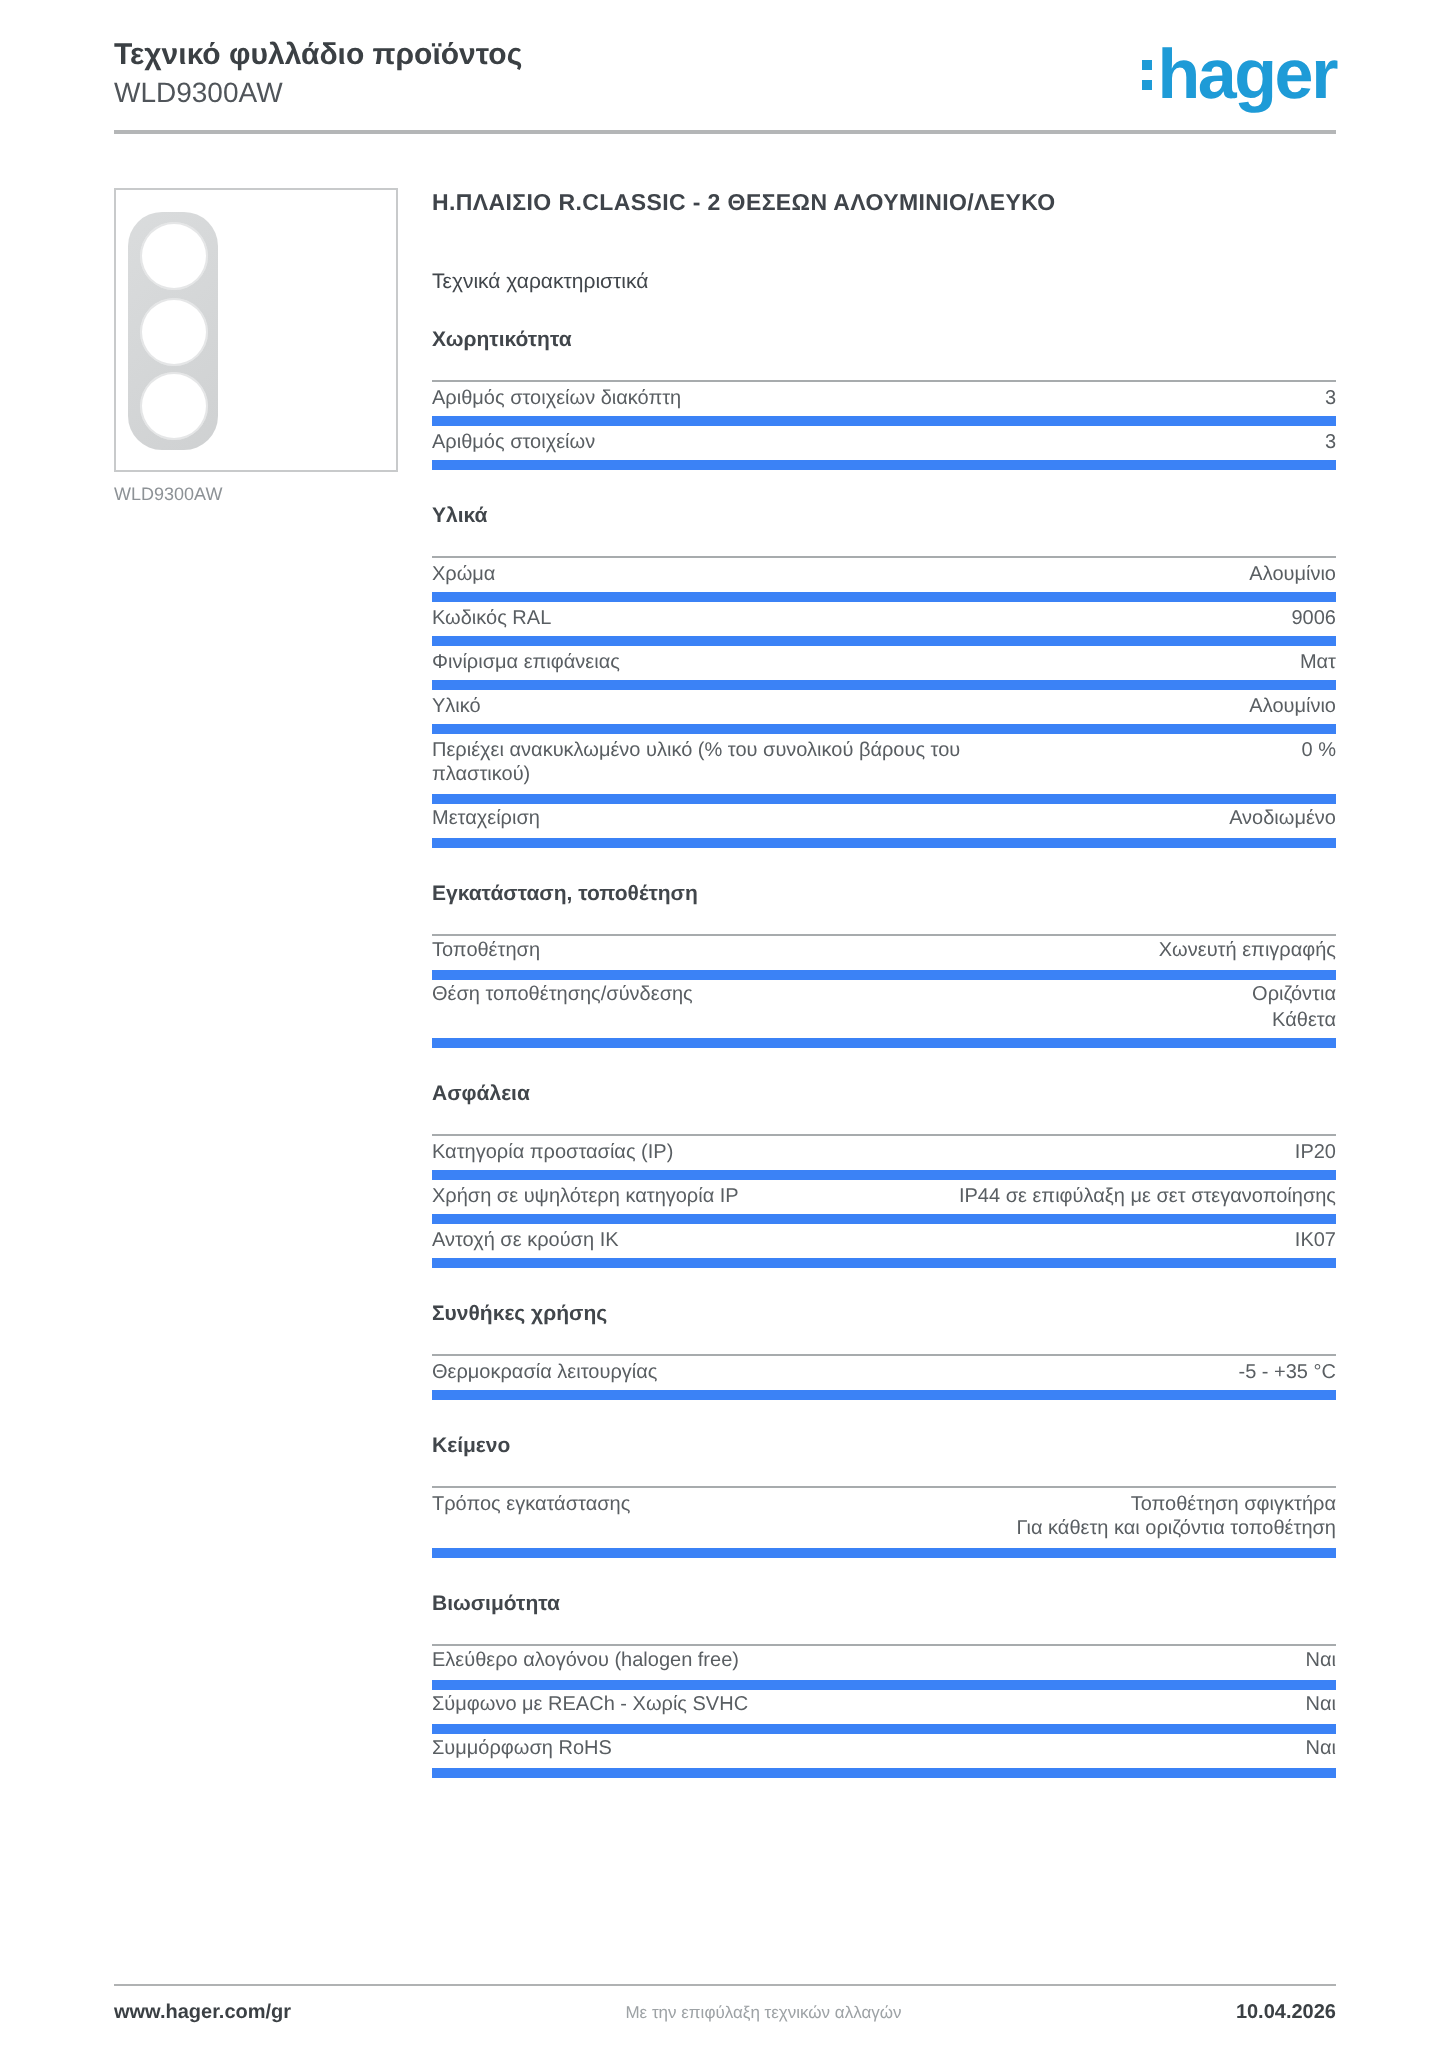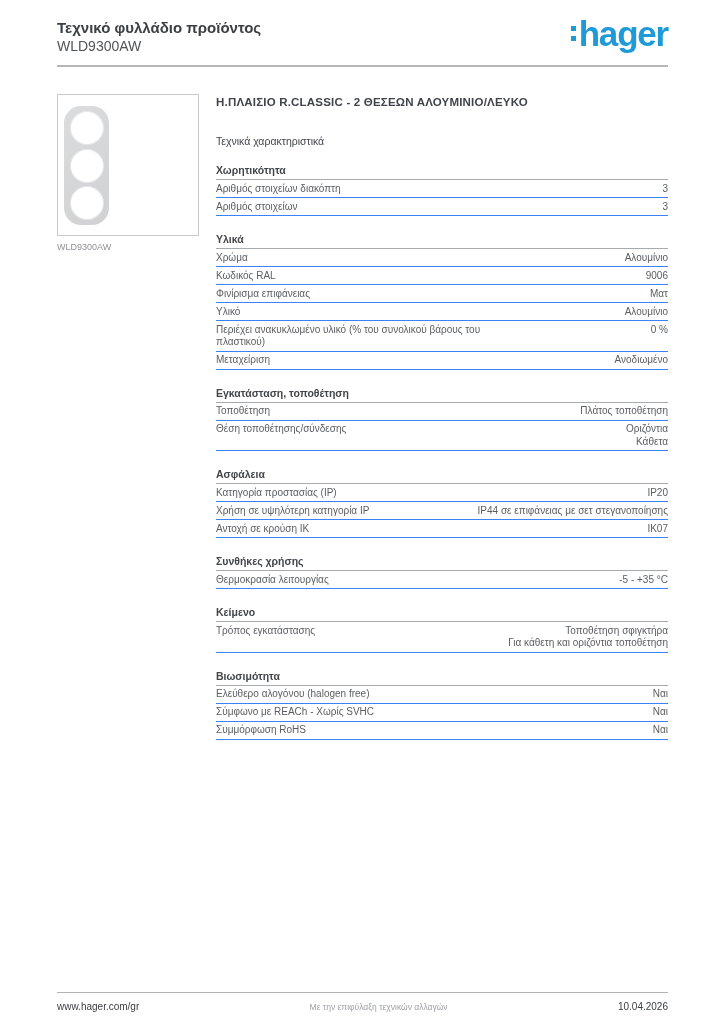--- a/index.html
+++ b/index.html
@@ -6,21 +6,21 @@
   .page{
     position:relative;
     width:724px;height:1024px;
     background:#ffffff;
     font-family:"Liberation Sans", sans-serif;
     overflow:hidden;
     box-sizing:border-box;
   }
   
   header{
-    display:flex;justify-content:space-between;align-items:flex-start;
+    display:flex;justify-content:space-between;align-items:center;
     padding:18px 56px 0 57px;
   }
   .doc-title{font-size:15px;font-weight:bold;color:#3b4044;line-height:19px;}
   .product-code{font-size:14px;color:#50555a;line-height:18px;}
   .logo{display:flex;align-items:flex-end;margin-top:2px;}
   .logo-colon{display:inline-flex;flex-direction:column;gap:5px;margin:0 3px 6px 0;}
   .logo-colon i{display:block;width:5px;height:5px;background:#1e9bd7;}
   .logo-text{
     font-size:35px;font-weight:bold;color:#1e9bd7;
     letter-spacing:-1.2px;line-height:27px;
@@ -48,36 +48,36 @@
   
   .specs{flex:1;margin-left:17px;min-width:0;}
   .product-title{
     margin:1px 0 0 0;font-size:11.5px;font-weight:bold;color:#3f444a;
     letter-spacing:.2px;line-height:14px;
   }
   .tech-heading{margin:26px 0 0 0;font-size:10.5px;font-weight:normal;color:#41464b;}
   .spec-section{margin-top:17px;}
   .spec-section-title{
     font-size:10.5px;font-weight:bold;color:#41464b;
-    padding-bottom:3px;border-bottom:1px solid #a7abad;
+    padding-bottom:14px;border-bottom:1px solid #a7abad;
   }
   .spec-row{
     display:flex;justify-content:space-between;align-items:flex-start;
-    padding:2.5px 0 2px 0;border-bottom:1px solid #3b82f6;
+    padding:2.5px 0 2px 0;border-bottom:5px solid #3b82f6;
     font-size:10px;color:#595e62;line-height:12.5px;
   }
   .spec-label{max-width:60%;}
   .spec-value{margin-left:auto;text-align:right;}
   
   footer{
     position:absolute;left:57px;right:56px;bottom:12px;
     border-top:1px solid #b0b2b3;padding-top:8px;
     display:flex;justify-content:space-between;align-items:baseline;
   }
-  .footer-left,.footer-right{font-size:10px;font-weight:normal;color:#3b4044;}
+  .footer-left,.footer-right{font-size:10px;font-weight:bold;color:#3b4044;}
   .footer-center{font-size:8.5px;color:#9da2a5;}
 </style>
 </head>
 <body>
 
 <div class="page">
 
   <header>
     <div class="header-left">
       <div class="doc-title">Τεχνικό φυλλάδιο προϊόντος</div>
@@ -162,21 +162,21 @@
               <div class="spec-value">
                 <div>Ανοδιωμένο</div>
               </div>
             </div>
           </section>
           <section class="spec-section">
             <div class="spec-section-title">Εγκατάσταση, τοποθέτηση</div>
             <div class="spec-row">
               <div class="spec-label">Τοποθέτηση</div>
               <div class="spec-value">
-                <div>Πλάτος τοποθέτηση</div>
+                <div>Χωνευτή επιγραφής</div>
               </div>
             </div>
             <div class="spec-row">
               <div class="spec-label">Θέση τοποθέτησης/σύνδεσης</div>
               <div class="spec-value">
                 <div>Οριζόντια</div>
                 <div>Κάθετα</div>
               </div>
             </div>
           </section>
@@ -184,21 +184,21 @@
             <div class="spec-section-title">Ασφάλεια</div>
             <div class="spec-row">
               <div class="spec-label">Κατηγορία προστασίας (IP)</div>
               <div class="spec-value">
                 <div>IP20</div>
               </div>
             </div>
             <div class="spec-row">
               <div class="spec-label">Χρήση σε υψηλότερη κατηγορία IP</div>
               <div class="spec-value">
-                <div>IP44 σε επιφάνειας με σετ στεγανοποίησης</div>
+                <div>IP44 σε επιφύλαξη με σετ στεγανοποίησης</div>
               </div>
             </div>
             <div class="spec-row">
               <div class="spec-label">Αντοχή σε κρούση IK</div>
               <div class="spec-value">
                 <div>IK07</div>
               </div>
             </div>
           </section>
           <section class="spec-section">

